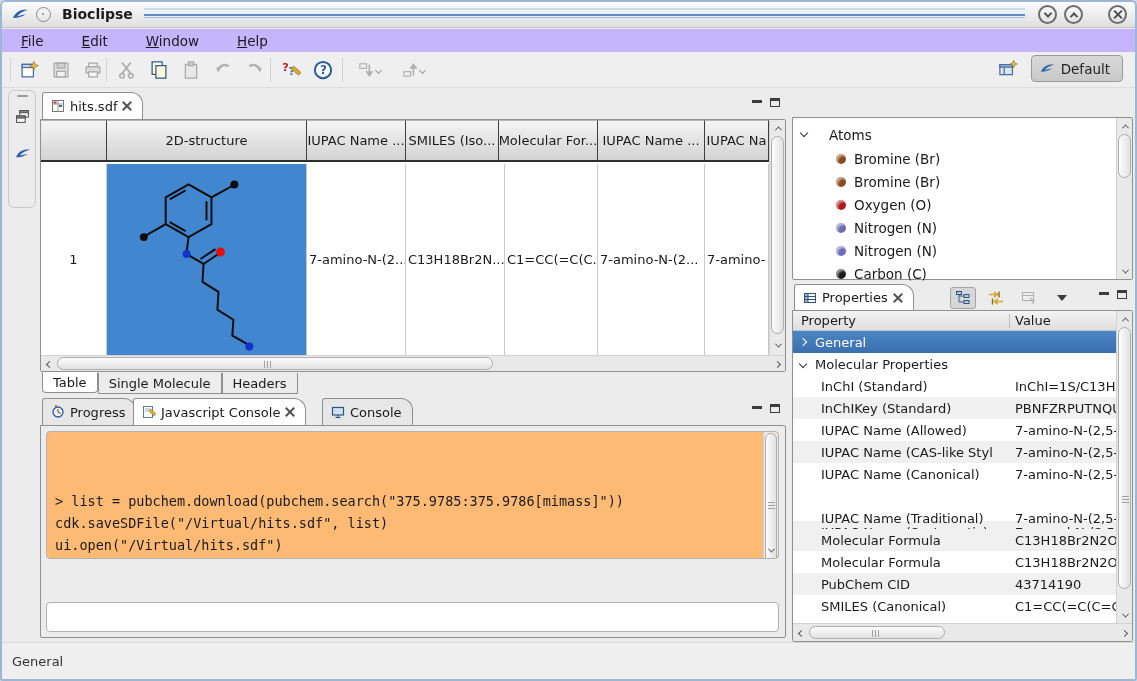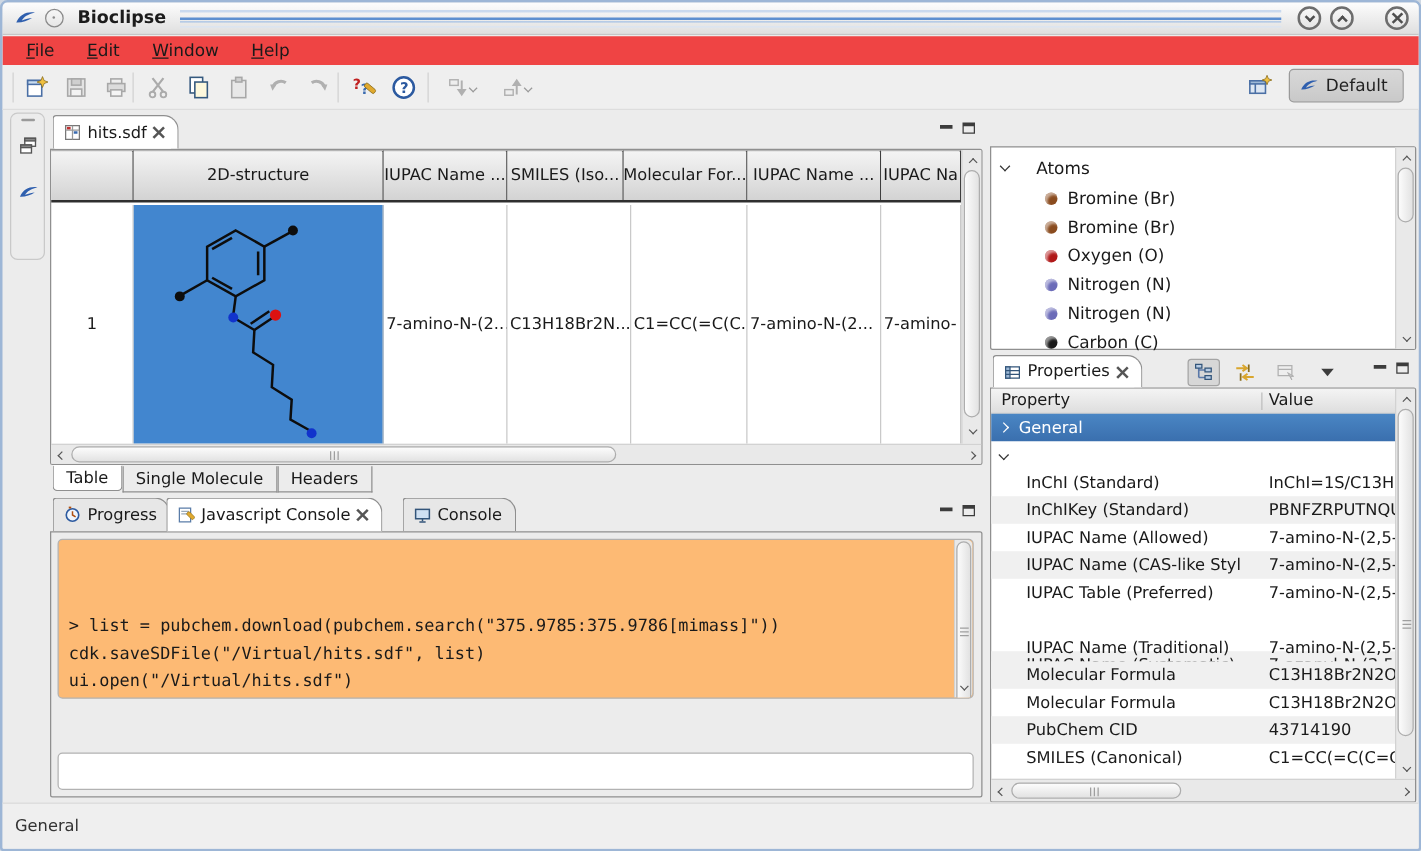--- a/index.html
+++ b/index.html
@@ -22,21 +22,21 @@
   .chev { display:inline-block; width:6px; height:6px; border-right:2px solid #4e4e4e; border-bottom:2px solid #4e4e4e; }
   .chev.down { transform:rotate(45deg) translate(-1px,-1px); }
   .chev.up { transform:rotate(-135deg) translate(-1px,-1px); }
   .chev.left { transform:rotate(135deg); }
   .chev.right { transform:rotate(-45deg); }
   .xmark { position:relative; width:11px; height:11px; }
   .xmark::before,.xmark::after { content:""; position:absolute; left:5px; top:0; width:2px; height:11px; background:#4e4e4e; }
   .xmark::before{ transform:rotate(45deg);} .xmark::after{ transform:rotate(-45deg);}
 
   
-  .menubar { position:absolute; left:0; top:27px; right:0; height:23px; background:#ef4444; display:flex; align-items:center; gap:8px; padding-left:10px; }
+  .menubar { position:absolute; left:0; top:27px; right:0; height:23px; background:#c4b5fd; display:flex; align-items:center; gap:20px; padding-left:10px; }
   .menu-item { display:inline-block; padding:2px 9px; font-size:13.5px; }
   .menu-item::first-letter { text-decoration:underline; }
   .toolbar { position:absolute; left:0; top:50px; right:0; height:36px; background:#efefef; border-bottom:1px solid #dddddd; }
   .tbgroup { position:absolute; top:4px; height:28px; display:flex; align-items:center; gap:6px; }
   .tbtn { width:26px; height:26px; display:flex; align-items:center; justify-content:center; border-radius:3px; }
   .tbsep { position:absolute; top:6px; width:1px; height:24px; background:#d2d2d2; }
   .dd-chev { width:5px; height:5px; border-right:1.6px solid #9a9a9a; border-bottom:1.6px solid #9a9a9a; transform:rotate(45deg); margin-left:1px; }
   .persp-area { position:absolute; right:12px; top:3px; display:flex; align-items:center; gap:10px; }
   .persp-default { display:flex; align-items:center; gap:6px; height:27px; padding:0 12px 0 8px; background:linear-gradient(#d8d8d8,#c9c9c9); border:1px solid #9a9a9a; border-radius:4px; font-size:13.5px; color:#222; }
 
@@ -520,39 +520,40 @@
         <span style="padding-left:8px;">Property</span>
         <span class="pv-sep"></span>
         <span style="position:absolute;left:222px;">Value</span>
       </div>
       <div class="prow cat sel" style="top:20px;">
         <span class="cat-arrow col"></span>
         <span class="pname">General</span>
       </div>
       <div class="prow cat" style="top:42px;">
         <span class="cat-arrow exp" style="border-color:#333;"></span>
+        <span class="pname">Molecular Properties</span>
       </div>
       <div class="prow" style="top:64px;">
         <span class="pname">InChI (Standard)</span>
         <span class="pval">InChI=1S/C13H1</span>
       </div>
       <div class="prow alt" style="top:86px;">
         <span class="pname">InChIKey (Standard)</span>
         <span class="pval">PBNFZRPUTNQU</span>
       </div>
       <div class="prow" style="top:108px;">
         <span class="pname">IUPAC Name (Allowed)</span>
         <span class="pval">7-amino-N-(2,5-</span>
       </div>
       <div class="prow alt" style="top:130px;">
         <span class="pname">IUPAC Name (CAS-like Styl</span>
         <span class="pval">7-amino-N-(2,5-</span>
       </div>
       <div class="prow" style="top:152px;">
-        <span class="pname">IUPAC Table (Preferred)</span>
+        <span class="pname">IUPAC Name (Canonical)</span>
         <span class="pval">7-amino-N-(2,5-</span>
       </div>
       <div class="prow alt" style="top:174px;margin-top:36px;">
         <span class="pname">IUPAC Name (Systematic)</span>
         <span class="pval">7-azanyl-N-(2,5-</span>
       </div>
       <div class="prow" style="top:196px;">
         <span class="pname">IUPAC Name (Traditional)</span>
         <span class="pval">7-amino-N-(2,5-</span>
       </div>

